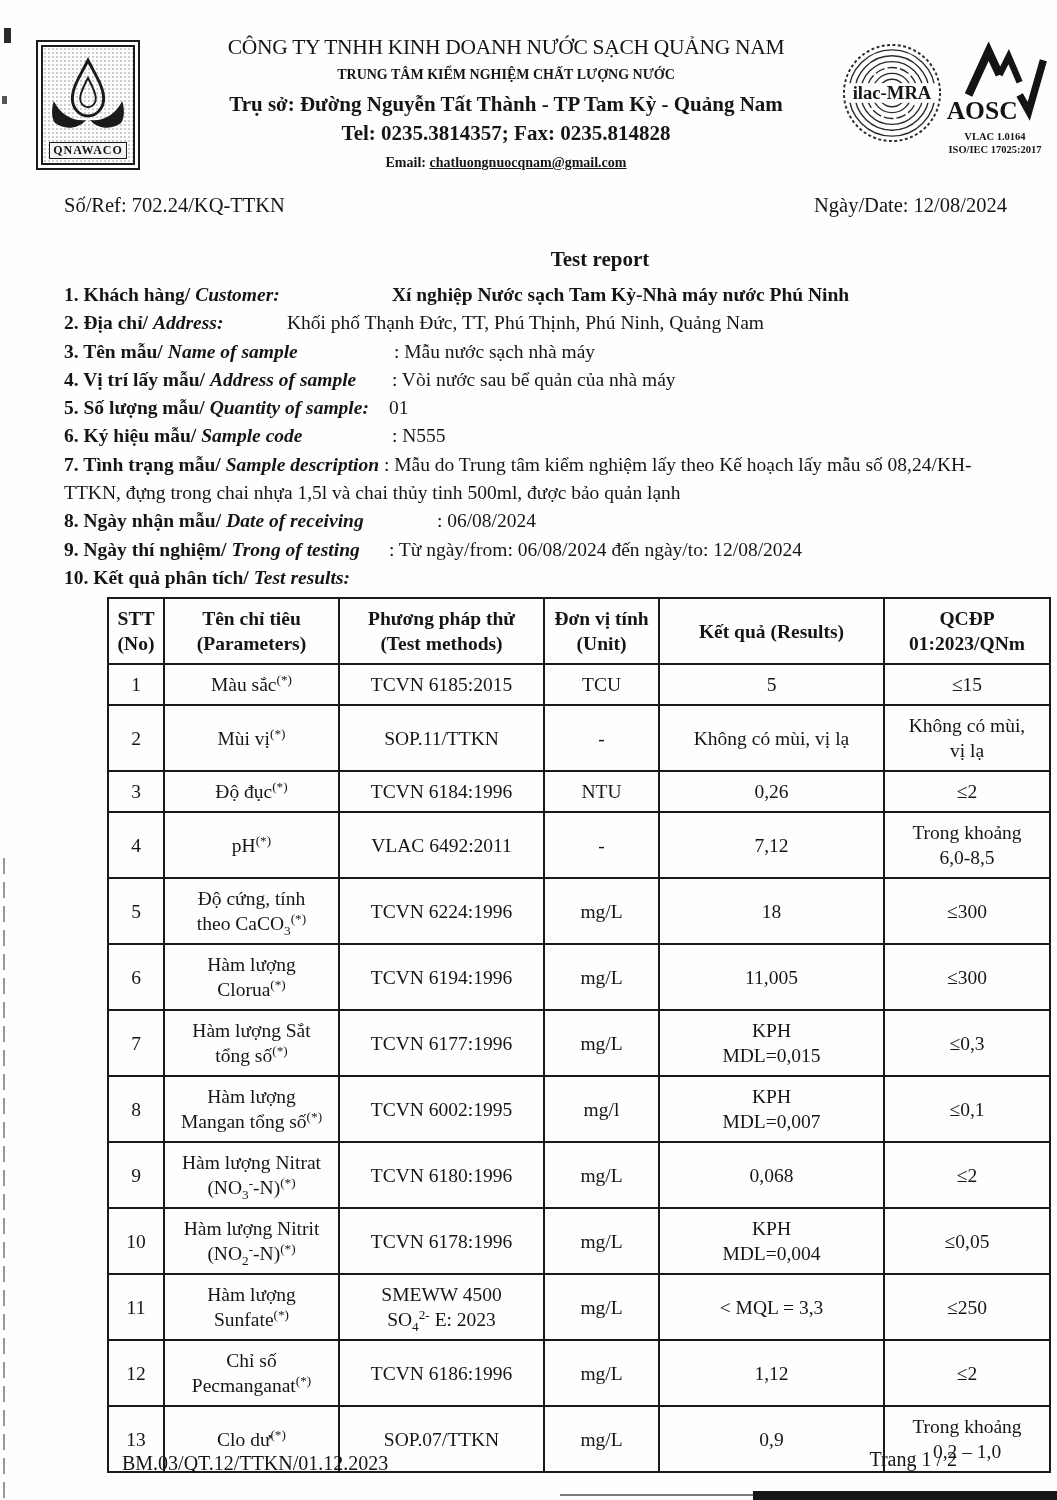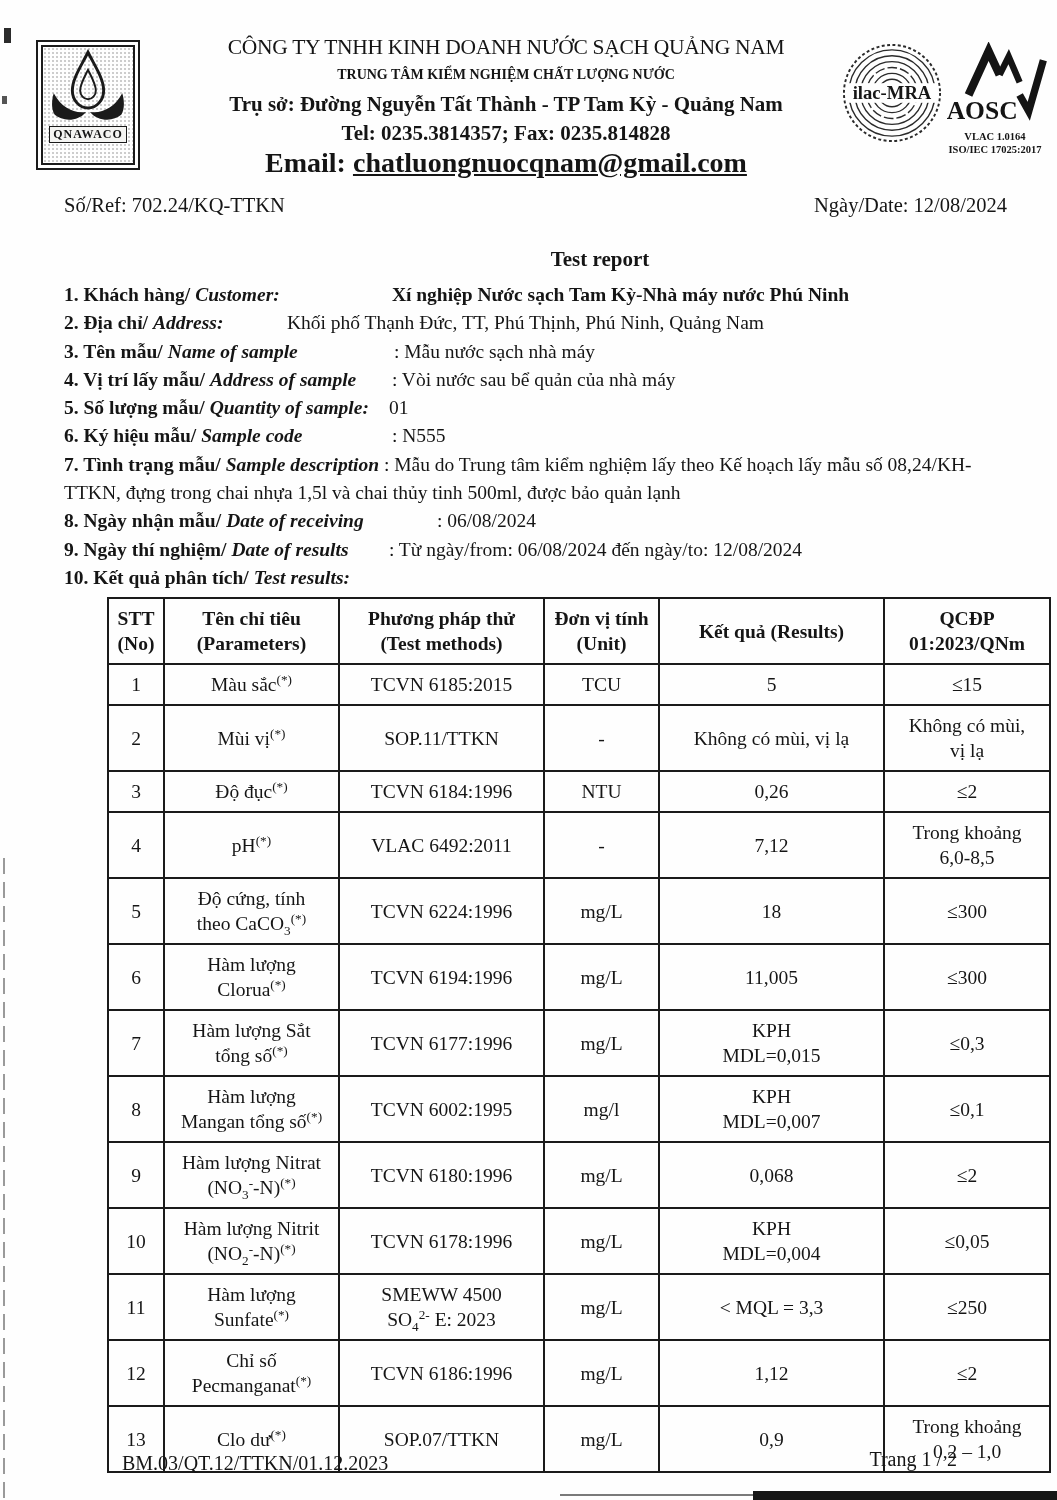--- a/index.html
+++ b/index.html
@@ -9,27 +9,27 @@
     font-family:"Liberation Serif","DejaVu Serif",serif;
   }
   
   .logo-box{position:absolute;left:36px;top:40px;width:104px;height:130px;
     border:2px solid #1a1a1a;padding:3px;box-sizing:border-box;}
   .logo-inner{border:2px solid #1a1a1a;height:100%;box-sizing:border-box;
     display:flex;flex-direction:column;align-items:center;justify-content:flex-end;
     background-image:radial-gradient(#c9c9c9 0.7px, transparent 0.8px);background-size:4px 4px;}
   .logo-inner svg{flex:1 1 auto;}
   .logo-word{font-size:12px;font-weight:bold;letter-spacing:1px;border:1px solid #1a1a1a;
-    padding:0 3px;margin-bottom:20px;background:#f4f4f2;}
+    padding:0 3px;margin-bottom:4px;background:#f4f4f2;}
   .header-center{position:absolute;left:150px;top:33px;width:712px;text-align:center;line-height:28px;}
   .h1c{font-size:21.5px;letter-spacing:-0.3px;white-space:nowrap;}
   .h2c{font-size:14px;font-weight:bold;white-space:nowrap;}
   .h3c{font-size:21px;font-weight:bold;white-space:nowrap;line-height:30px;}
   .h4c{font-size:21px;font-weight:bold;line-height:29px;}
-  .h5c{font-size:28px;font-weight:bold;line-height:29px;}
+  .h5c{font-size:14px;font-weight:bold;line-height:29px;}
   .email{text-decoration:underline;color:#151515;}
   .header-right{position:absolute;right:10px;top:42px;display:flex;align-items:flex-start;}
   .stamp-aosc{width:104px;text-align:center;}
   .aosc-sub{font-size:10.5px;font-weight:bold;line-height:13px;white-space:nowrap;}
   
   .ref-row{position:absolute;left:64px;top:194px;width:943px;display:flex;
     justify-content:space-between;font-size:20.5px;}
   .title{position:absolute;left:170px;top:217px;width:860px;text-align:center;
     font-size:23px;font-weight:bold;letter-spacing:0.3px;}
   .subtitle{position:absolute;left:170px;top:247px;width:860px;text-align:center;
@@ -140,21 +140,21 @@
     <p class="field"><span class="f-label"><b class="f-vi">4. Vị trí lấy mẫu/</b><b><i class="f-en">Address of sample</i></b></span><span class="f-value"> : Vòi nước sau bể quản của nhà máy</span></p>
 
     <p class="field"><span class="f-label"><b class="f-vi">5. Số lượng mẫu/</b><b><i class="f-en">Quantity of sample:</i></b></span><span class="f-value"> 01</span></p>
 
     <p class="field"><span class="f-label"><b class="f-vi">6. Ký hiệu mẫu/</b><b><i class="f-en">Sample code</i></b></span><span class="f-value"> : N555</span></p>
 
     <p class="field"><span class="f-label"><b class="f-vi">7. Tình trạng mẫu/</b><b><i class="f-en">Sample description</i></b></span><span class="f-value"> : Mẫu do Trung tâm kiểm nghiệm lấy theo Kế hoạch lấy mẫu số 08,24/KH-TTKN, đựng trong chai nhựa 1,5l và chai thủy tinh 500ml, được bảo quản lạnh</span></p>
 
     <p class="field"><span class="f-label"><b class="f-vi">8. Ngày nhận mẫu/</b><b><i class="f-en">Date of receiving</i></b></span><span class="f-value"> : 06/08/2024</span></p>
 
-    <p class="field"><span class="f-label"><b class="f-vi">9. Ngày thí nghiệm/</b><b><i class="f-en">Date of results</i></b></span><span class="f-value"> : Từ ngày/from: 06/08/2024  đến ngày/to: 12/08/2024</span></p>
+    <p class="field"><span class="f-label"><b class="f-vi">9. Ngày thí nghiệm/</b><b><i class="f-en">Trong of testing</i></b></span><span class="f-value"> : Từ ngày/from: 06/08/2024  đến ngày/to: 12/08/2024</span></p>
 
     <p class="field"><span class="f-label"><b class="f-vi">10. Kết quả phân tích/</b><b><i class="f-en">Test results:</i></b></span><span class="f-value"> </span></p>
   </div>
 
   <table class="results">
     <colgroup>
       <col style="width:56px">
         <col style="width:175px">
         <col style="width:205px">
       <col style="width:115px">

